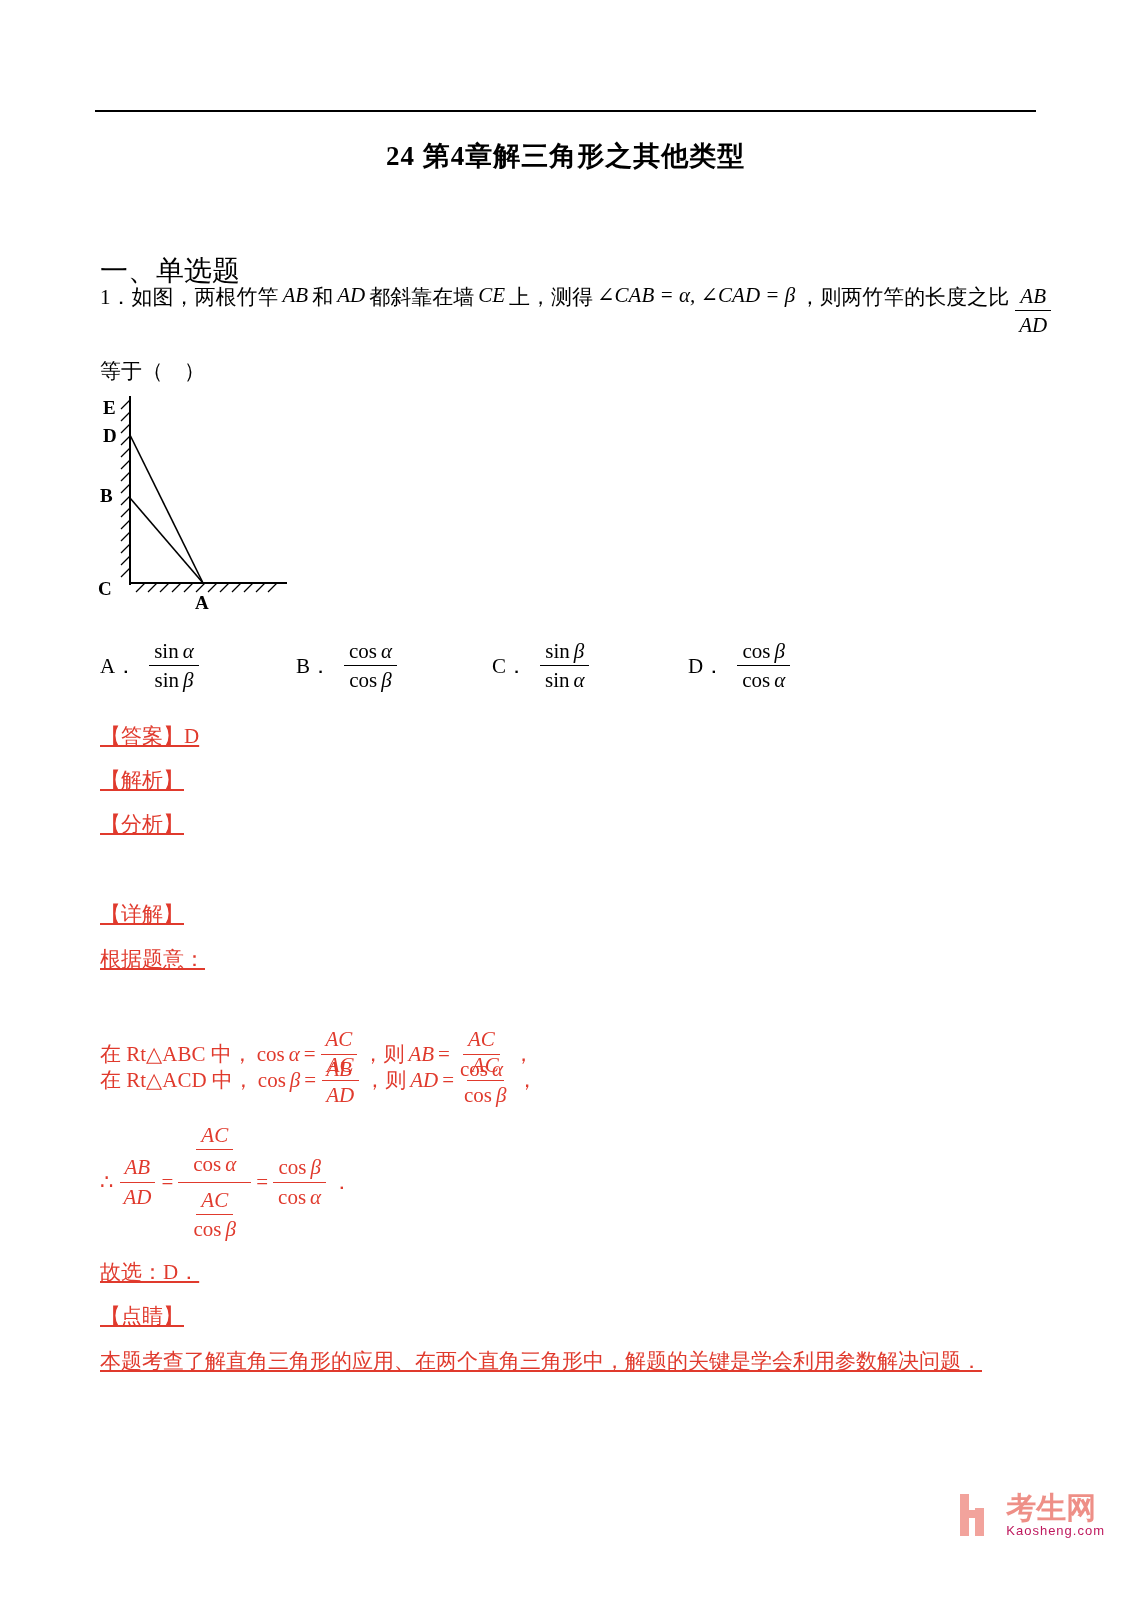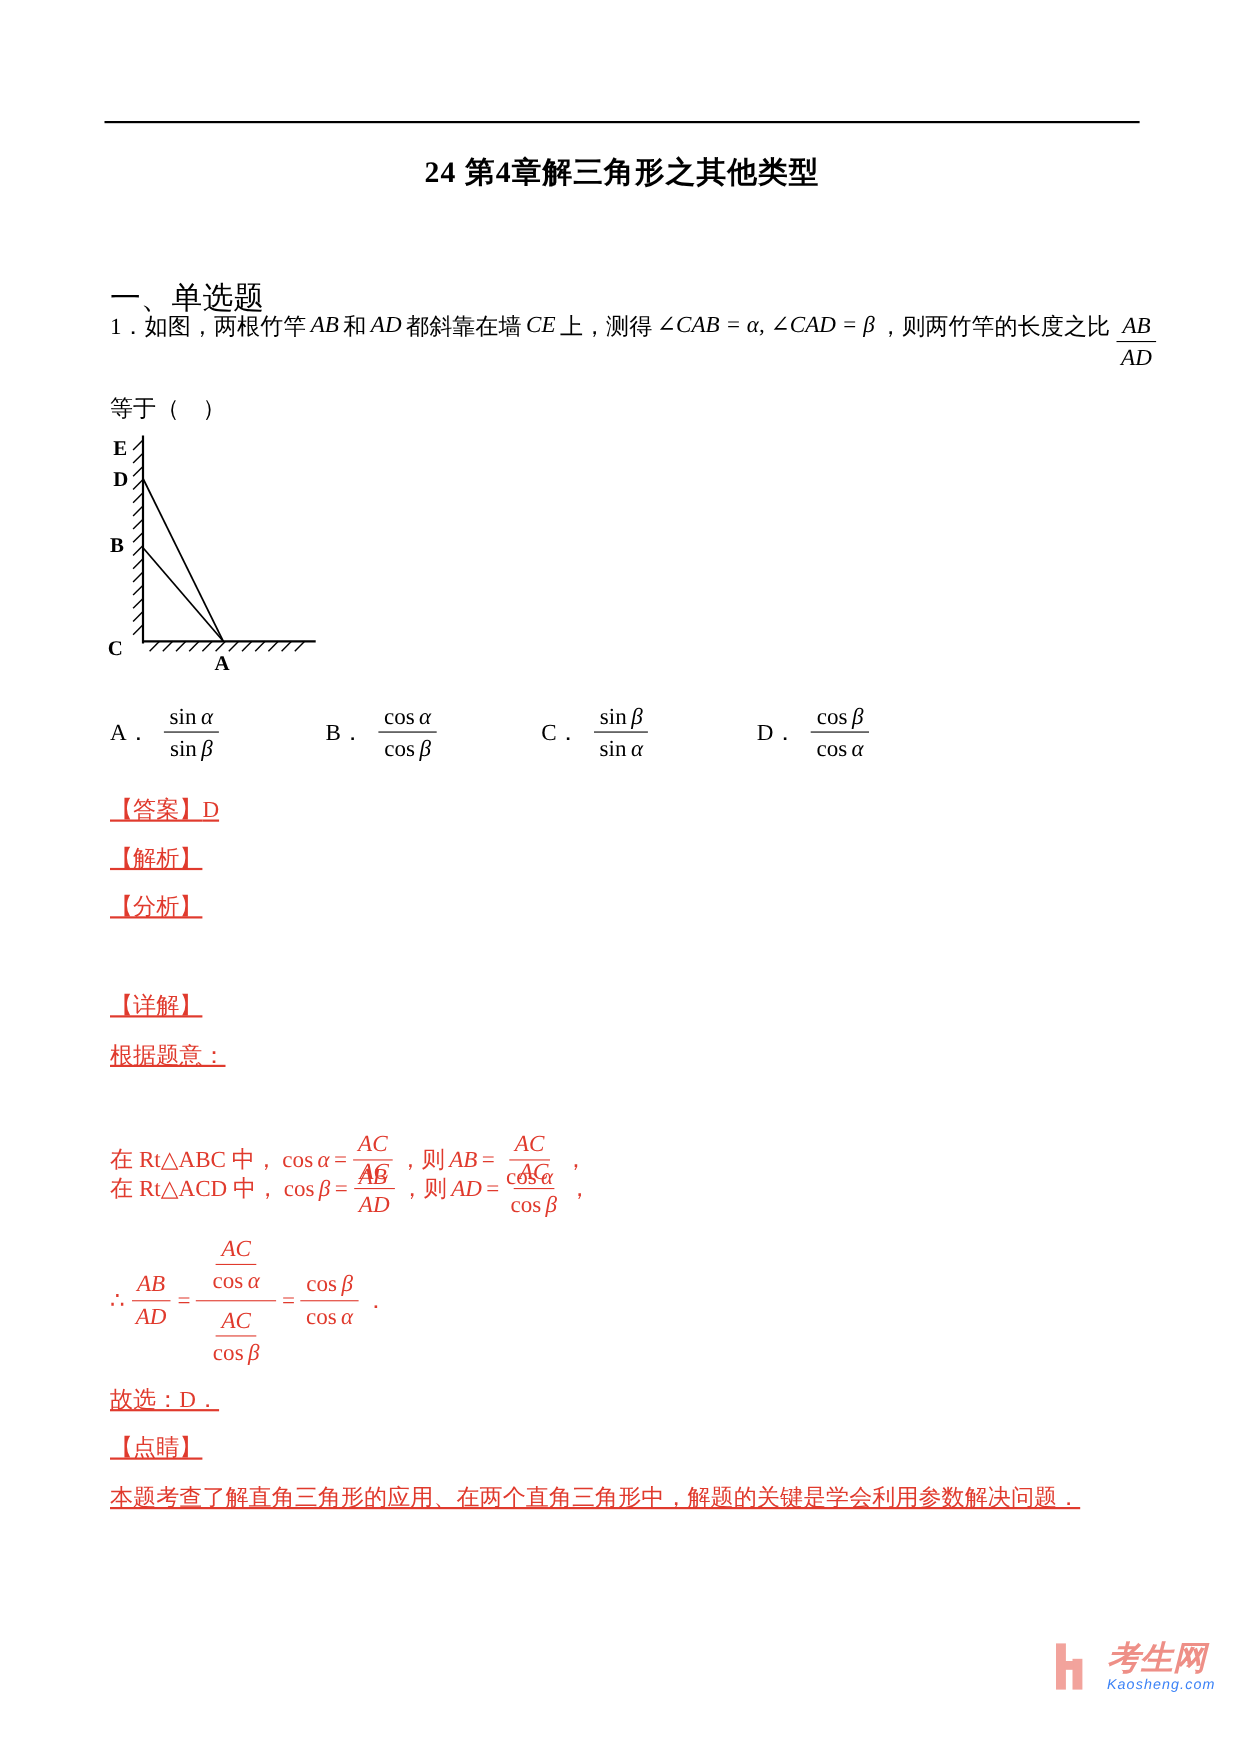--- a/index.html
+++ b/index.html
@@ -71,29 +71,29 @@
   .intro-line    { top:945px; }
   .math-l1 { top:1022px; height:64px; }
   .math-l2 { top:1048px; height:64px; }
   .math-l3 { top:1118px; height:128px; }
   .conclusion-line { top:1258px; }
   .dianjing-line   { top:1302px; }
   .dianjing-text   { top:1347px; }
 
   .watermark {
     right:26px; top:1492px;
-    display:flex; align-items:center; gap:14px;font-style:italic;
+    display:flex; align-items:center; gap:14px;
   }
   .wm-logo { position:relative; width:32px; height:42px; }
   .wm-bar-l { position:absolute; left:0; top:0; width:9px; height:42px; background:#f2a39c; }
   .wm-bar-r { position:absolute; left:15px; bottom:0; width:9px; height:28px; background:#f2a39c; }
   .wm-bar-c { position:absolute; left:8px; top:16px; width:8px; height:8px; background:#f2a39c; }
   .wm-text { display:flex; flex-direction:column; line-height:1.05; }
   .wm-name { font-size:30px; font-weight:bold; color:#ee8f87; font-family:"Liberation Sans","DejaVu Sans",sans-serif; }
-  .wm-domain { font-size:13px; color:#3b82f6; letter-spacing:1px; font-family:"Liberation Sans","DejaVu Sans",sans-serif; }
+  .wm-domain { font-size:13px; color:#be185d; letter-spacing:1px; font-family:"Liberation Sans","DejaVu Sans",sans-serif; }
 
   svg text { font-family:"Liberation Serif","DejaVu Serif",serif; font-weight:bold; font-size:19px; }
 </style>
 </head>
 <body>
 
 <div class="page">
 
   <div class="abs top-rule"></div>
 

